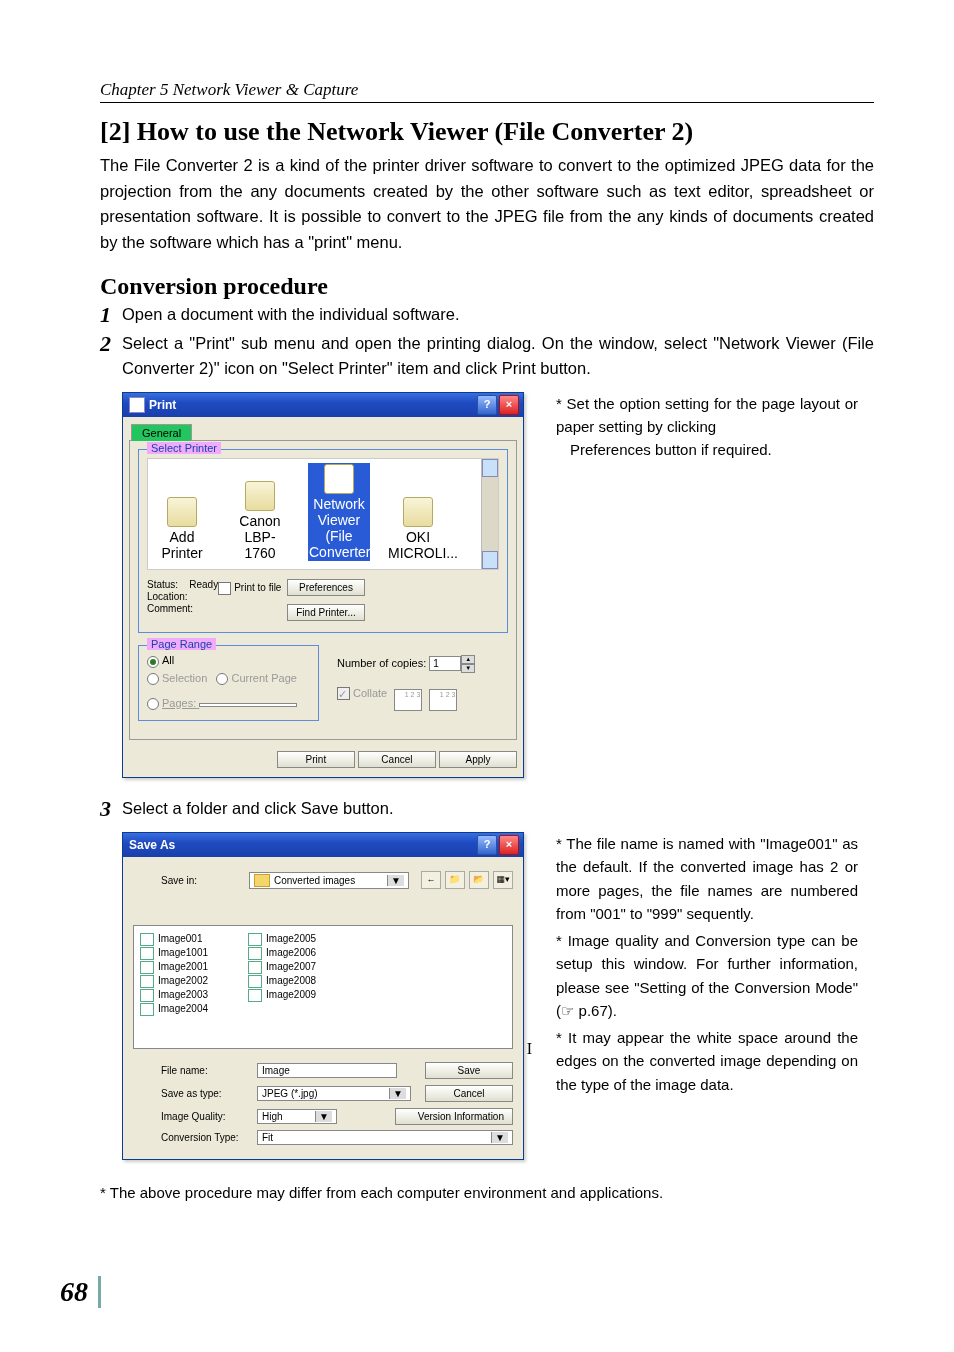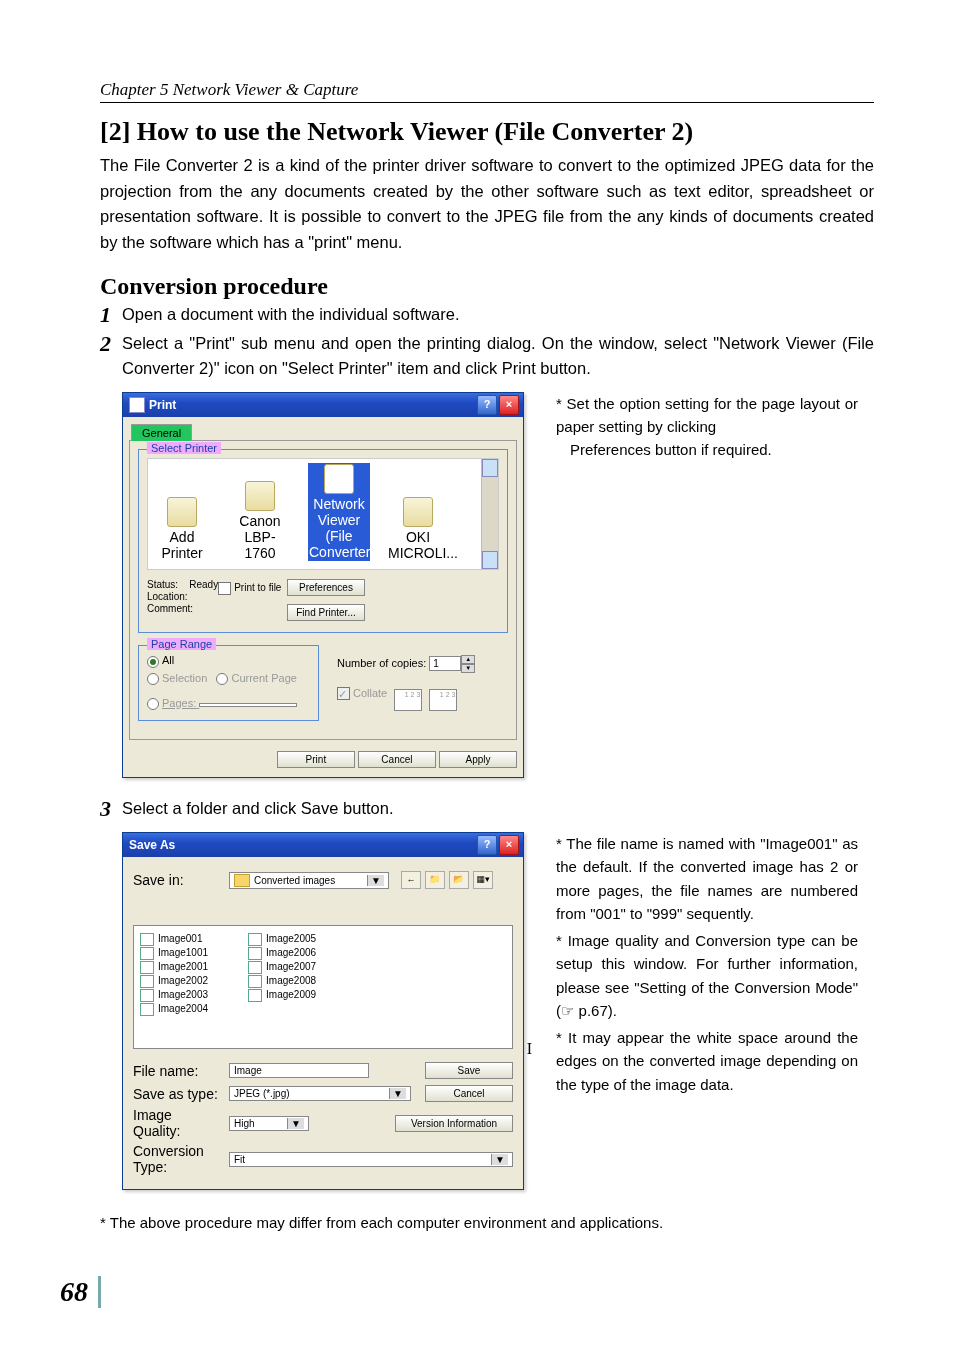--- a/index.html
+++ b/index.html
@@ -205,21 +205,21 @@
   .spin { display:inline-block;border:1px solid #888;background:#fff;padding:1px 3px;width:24px;font-size:10px;vertical-align:middle;}
   .spin-btns{display:inline-flex;flex-direction:column;vertical-align:middle;}
   .spin-btns span{width:12px;height:7px;border:1px solid #888;background:#ddd;font-size:6px;text-align:center;line-height:6px;}
   .collate-icon{display:inline-block;width:24px;height:18px;border:1px solid #888;background:#fff;margin-left:4px;font-size:7px;text-align:right;padding:1px;}
   .dlg-buttons{ text-align:right; padding:4px 6px 8px 0;}
 
   
   .save-dialog { width:400px;border:1px solid #0a3d8f;box-shadow:2px 2px 3px rgba(0,0,0,0.2);font-family:Tahoma,sans-serif;font-size:11px;background:#ece9d8;}
   .save-body{padding:10px;}
   .save-row{display:flex;align-items:center;margin:4px 0;gap:6px;}
-  .save-label{width:90px;font-size:14px;}
+  .save-label{width:90px;font-size:10px;margin-left:28px;}
   .combo{border:1px solid #888;background:#fff;padding:1px 4px;font-size:10px;display:flex;align-items:center;flex:1;}
   .combo .dd{margin-left:auto;border-left:1px solid #888;padding:0 3px;background:#ddd;}
   .folder-icon{display:inline-block;width:14px;height:11px;background:#f5d66b;border:1px solid #c8a030;margin-right:4px;}
   .toolbar-icons{display:flex;gap:4px;margin-left:6px;}
   .toolbar-icons span{width:18px;height:16px;border:1px solid #aaa;background:#f4f0e0;font-size:9px;text-align:center;line-height:14px;}
   .file-list{border:1px solid #888;background:#fff;height:110px;padding:6px;display:flex;gap:40px;font-size:10px;}
   .file-list ul{list-style:none;padding:0;margin:0;}
   .file-list li::before{content:"";display:inline-block;width:12px;height:11px;background:#fff;border:1px solid #5a8;margin-right:4px;vertical-align:middle;}
   .file-list li{margin:1px 0;}
   .ibeam{position:relative;margin-top:36px;}
@@ -395,21 +395,21 @@
               <span class="dd">▼</span>
             </span>
             <span class="btn" style="min-width:70px;margin-left:8px;">Cancel</span>
           </div>
           <div class="save-row">
             <span class="save-label">Image Quality:</span>
             <span class="combo" style="width:70px;flex:none;">
               <span>High</span>
               <span class="dd">▼</span>
             </span>
-            <span class="btn ver-btn" style="min-width:100px;">Version Information</span>
+            <span class="btn ver-btn" style="min-width:100px;text-align:right;">Version Information</span>
           </div>
           <div class="save-row">
             <span class="save-label">Conversion Type:</span>
             <span class="combo">
               <span>Fit</span>
               <span class="dd">▼</span>
             </span>
           </div>
         </div>
       </div>

